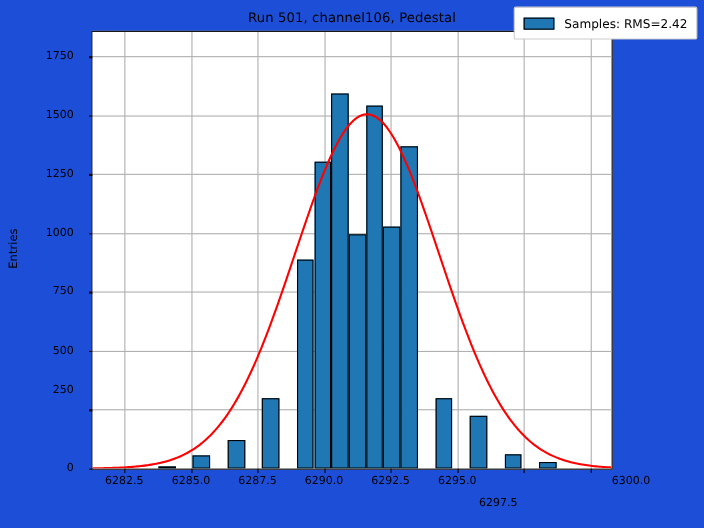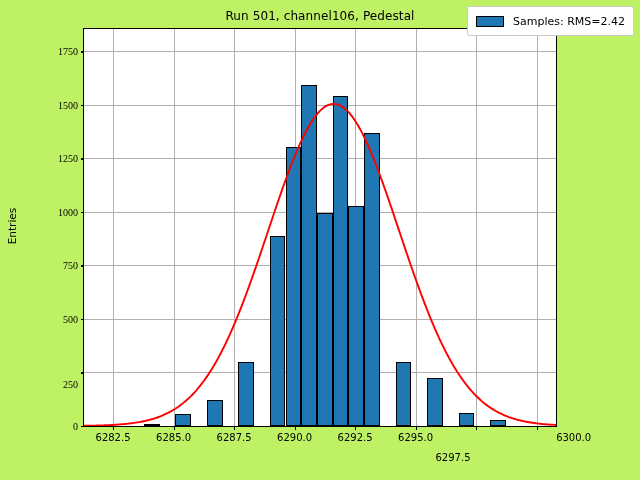--- a/index.html
+++ b/index.html
@@ -10,21 +10,21 @@
   body {
     width: 640px;
     height: 480px;
     font-family: "DejaVu Sans", sans-serif;
     overflow: hidden;
   }
   #figure {
     position: relative;
     width: 640px;
     height: 480px;
-    background: #bef264;
+    background: #1d4ed8;
   }
   #chart-title {
     position: absolute;
     left: 0;
     top: 9px;
     width: 640px;
     text-align: center;
     font-size: 12px;
     color: #000000;
     letter-spacing: 0.1px;
@@ -73,26 +73,25 @@
   .ytick-mark {
     position: absolute;
     width: 3.5px;
     height: 1.1px;
     background: #000000;
     left: -3.5px;
   }
   .ytick-label {
     position: absolute;
     right: 100%;
-    margin-right: 6px;
+    margin-right: 17px;
     transform: translateY(-50%);
     font-size: 10px;
     color: #000000;
     white-space: nowrap;
-    font-family: Liberation Serif, serif;
   }
   .xtick-mark {
     position: absolute;
     top: 100%;
     width: 1.1px;
     height: 3.5px;
     background: #000000;
   }
   .xtick-label {
     position: absolute;
@@ -215,21 +214,21 @@
       </div>
     <div id="curve-layer">
       <svg width="472" height="397" viewBox="0 0 472 397" preserveAspectRatio="none">
         <path id="fit-path" fill="none" stroke="#ff0000" stroke-width="1.9" d="M0.00 396.78 L1.57 396.76 L3.15 396.73 L4.72 396.71 L6.29 396.68 L7.87 396.65 L9.44 396.62 L11.01 396.58 L12.59 396.54 L14.16 396.50 L15.73 396.46 L17.31 396.41 L18.88 396.36 L20.45 396.30 L22.03 396.24 L23.60 396.17 L25.17 396.10 L26.75 396.02 L28.32 395.94 L29.89 395.85 L31.47 395.76 L33.04 395.65 L34.61 395.54 L36.19 395.42 L37.76 395.29 L39.33 395.16 L40.91 395.01 L42.48 394.85 L44.05 394.68 L45.63 394.50 L47.20 394.31 L48.77 394.10 L50.35 393.88 L51.92 393.64 L53.49 393.39 L55.07 393.12 L56.64 392.84 L58.21 392.53 L59.79 392.21 L61.36 391.86 L62.93 391.50 L64.51 391.11 L66.08 390.69 L67.65 390.26 L69.23 389.79 L70.80 389.30 L72.37 388.78 L73.95 388.23 L75.52 387.65 L77.09 387.03 L78.67 386.38 L80.24 385.70 L81.81 384.98 L83.39 384.22 L84.96 383.41 L86.53 382.57 L88.11 381.68 L89.68 380.75 L91.25 379.78 L92.83 378.75 L94.40 377.67 L95.97 376.54 L97.55 375.36 L99.12 374.13 L100.69 372.83 L102.27 371.48 L103.84 370.07 L105.41 368.60 L106.99 367.06 L108.56 365.46 L110.13 363.79 L111.71 362.05 L113.28 360.25 L114.85 358.37 L116.43 356.42 L118.00 354.40 L119.57 352.30 L121.15 350.13 L122.72 347.88 L124.29 345.55 L125.87 343.14 L127.44 340.65 L129.01 338.08 L130.59 335.43 L132.16 332.70 L133.73 329.88 L135.31 326.98 L136.88 324.00 L138.45 320.93 L140.03 317.79 L141.60 314.56 L143.17 311.24 L144.75 307.85 L146.32 304.37 L147.89 300.82 L149.47 297.18 L151.04 293.47 L152.61 289.69 L154.19 285.82 L155.76 281.89 L157.33 277.89 L158.91 273.81 L160.48 269.68 L162.05 265.47 L163.63 261.21 L165.20 256.89 L166.77 252.52 L168.35 248.10 L169.92 243.63 L171.49 239.12 L173.07 234.57 L174.64 229.98 L176.21 225.37 L177.79 220.73 L179.36 216.06 L180.93 211.39 L182.51 206.70 L184.08 202.00 L185.65 197.31 L187.23 192.62 L188.80 187.94 L190.37 183.27 L191.95 178.63 L193.52 174.02 L195.09 169.44 L196.67 164.90 L198.24 160.41 L199.81 155.97 L201.39 151.59 L202.96 147.27 L204.53 143.02 L206.11 138.85 L207.68 134.77 L209.25 130.77 L210.83 126.87 L212.40 123.07 L213.97 119.38 L215.55 115.80 L217.12 112.33 L218.69 108.99 L220.27 105.79 L221.84 102.71 L223.41 99.78 L224.99 96.98 L226.56 94.34 L228.13 91.85 L229.71 89.52 L231.28 87.35 L232.85 85.34 L234.43 83.50 L236.00 81.84 L237.57 80.34 L239.15 79.03 L240.72 77.89 L242.29 76.93 L243.87 76.16 L245.44 75.57 L247.01 75.17 L248.59 74.95 L250.16 74.92 L251.73 75.07 L253.31 75.41 L254.88 75.93 L256.45 76.64 L258.03 77.53 L259.60 78.60 L261.17 79.86 L262.75 81.29 L264.32 82.89 L265.89 84.67 L267.47 86.62 L269.04 88.73 L270.61 91.01 L272.19 93.44 L273.76 96.03 L275.33 98.77 L276.91 101.66 L278.48 104.68 L280.05 107.84 L281.63 111.14 L283.20 114.56 L284.77 118.10 L286.35 121.75 L287.92 125.51 L289.49 129.38 L291.07 133.34 L292.64 137.40 L294.21 141.54 L295.79 145.76 L297.36 150.05 L298.93 154.41 L300.51 158.83 L302.08 163.31 L303.65 167.83 L305.23 172.39 L306.80 177.00 L308.37 181.63 L309.95 186.28 L311.52 190.96 L313.09 195.65 L314.67 200.34 L316.24 205.04 L317.81 209.73 L319.39 214.41 L320.96 219.08 L322.53 223.73 L324.11 228.35 L325.68 232.95 L327.25 237.51 L328.83 242.04 L330.40 246.52 L331.97 250.96 L333.55 255.35 L335.12 259.69 L336.69 263.97 L338.27 268.20 L339.84 272.36 L341.41 276.45 L342.99 280.48 L344.56 284.44 L346.13 288.33 L347.71 292.14 L349.28 295.88 L350.85 299.54 L352.43 303.12 L354.00 306.63 L355.57 310.05 L357.15 313.39 L358.72 316.65 L360.29 319.83 L361.87 322.92 L363.44 325.94 L365.01 328.86 L366.59 331.71 L368.16 334.47 L369.73 337.15 L371.31 339.75 L372.88 342.27 L374.45 344.71 L376.03 347.06 L377.60 349.34 L379.17 351.54 L380.75 353.67 L382.32 355.72 L383.89 357.69 L385.47 359.59 L387.04 361.42 L388.61 363.18 L390.19 364.88 L391.76 366.50 L393.33 368.06 L394.91 369.55 L396.48 370.99 L398.05 372.36 L399.63 373.67 L401.20 374.93 L402.77 376.13 L404.35 377.28 L405.92 378.37 L407.49 379.42 L409.07 380.41 L410.64 381.36 L412.21 382.26 L413.79 383.12 L415.36 383.94 L416.93 384.71 L418.51 385.45 L420.08 386.14 L421.65 386.81 L423.23 387.43 L424.80 388.03 L426.37 388.59 L427.95 389.12 L429.52 389.62 L431.09 390.09 L432.67 390.54 L434.24 390.96 L435.81 391.36 L437.39 391.73 L438.96 392.09 L440.53 392.42 L442.11 392.73 L443.68 393.02 L445.25 393.30 L446.83 393.55 L448.40 393.80 L449.97 394.02 L451.55 394.23 L453.12 394.43 L454.69 394.62 L456.27 394.79 L457.84 394.95 L459.41 395.11 L460.99 395.25 L462.56 395.38 L464.13 395.50 L465.71 395.61 L467.28 395.72 L468.85 395.82 L470.43 395.91 L472.00 396.00"></path>
       </svg>
     </div>
     <div id="ticks-layer">
         <div class="ytick-mark" style="top: 397px;"></div>
         <div class="ytick-label" style="top: 397px;">0</div>
         <div class="ytick-mark" style="top: 343.496px;"></div>
-        <div class="ytick-label" style="top: 355px;">250</div>
+        <div class="ytick-label" style="top: 326px;">250</div>
         <div class="ytick-mark" style="top: 289.992px;"></div>
         <div class="ytick-label" style="top: 289.992px;">500</div>
         <div class="ytick-mark" style="top: 236.488px;"></div>
         <div class="ytick-label" style="top: 236.488px;">750</div>
         <div class="ytick-mark" style="top: 182.984px;"></div>
         <div class="ytick-label" style="top: 182.984px;">1000</div>
         <div class="ytick-mark" style="top: 129.48px;"></div>
         <div class="ytick-label" style="top: 129.48px;">1250</div>
         <div class="ytick-mark" style="top: 75.9757px;"></div>
         <div class="ytick-label" style="top: 75.9757px;">1500</div>

